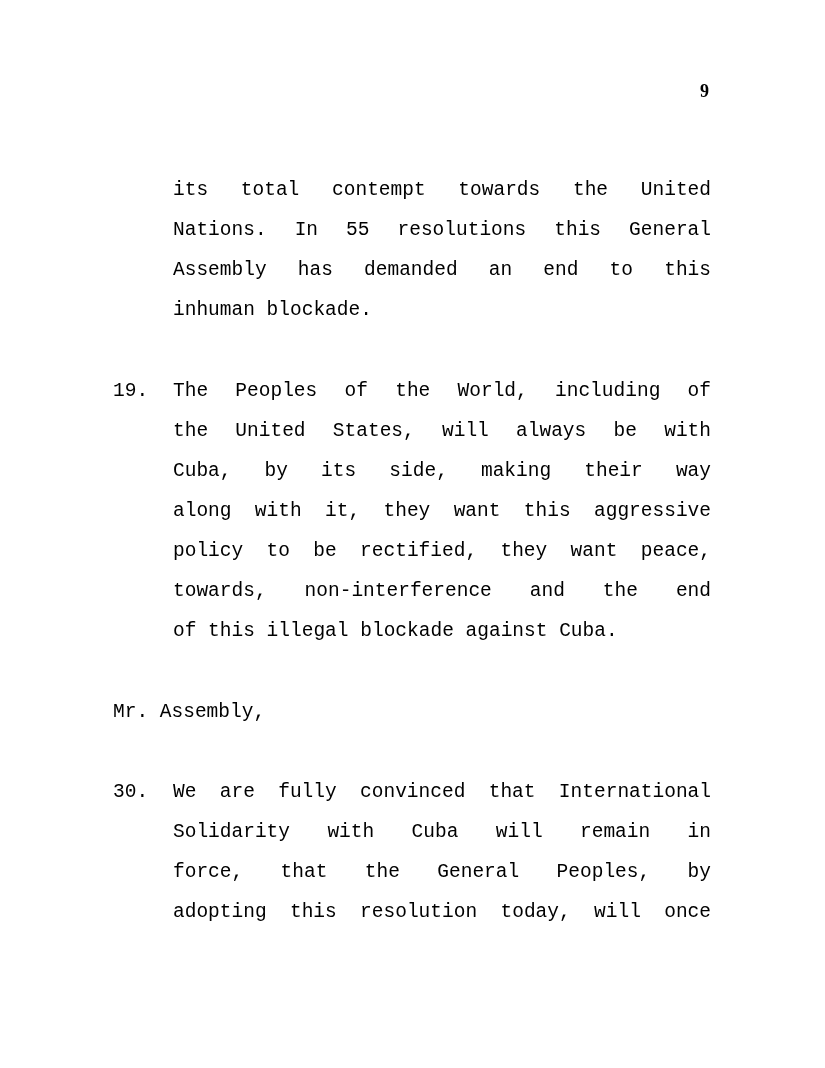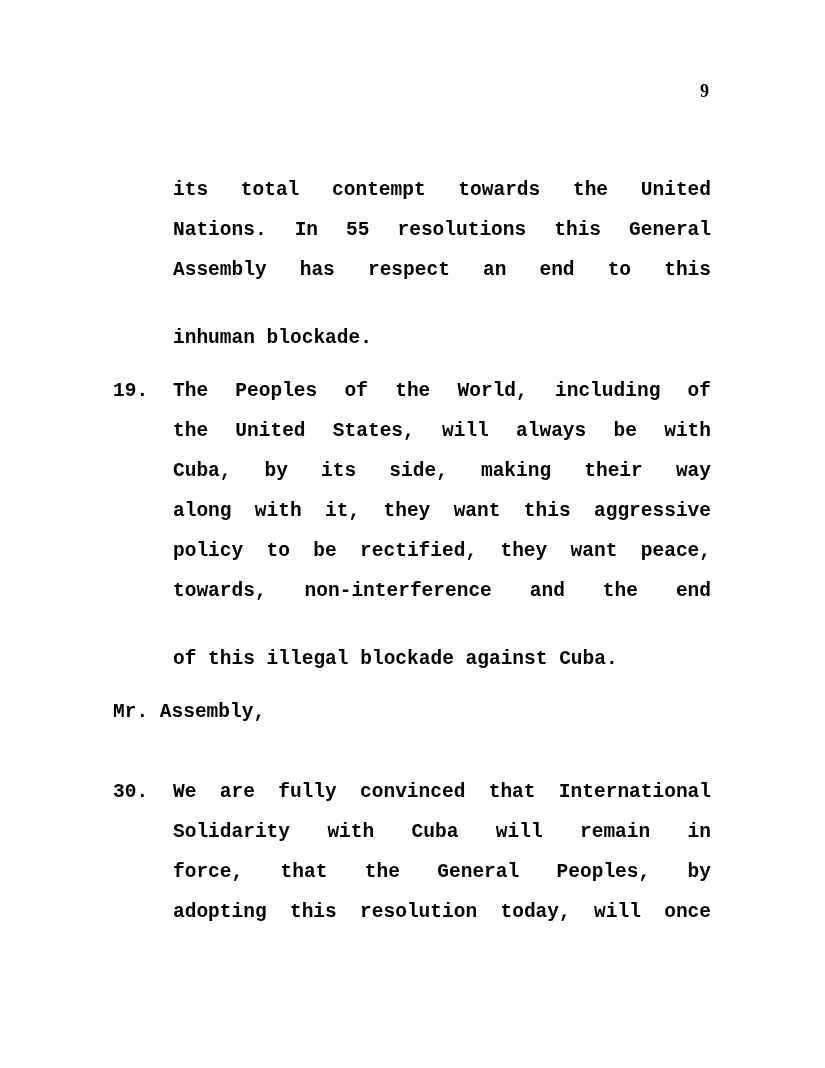--- a/index.html
+++ b/index.html
@@ -19,55 +19,54 @@
       top: 80px;
       left: 700px;
       font-family: "Liberation Serif", serif;
       font-weight: bold;
       font-size: 18px;
       line-height: 22px;
     }
     .line {
       position: absolute;
       font-family: "Liberation Mono", monospace;
-      font-weight: bold;
+      font-weight: normal;
       font-size: 19.5px;
       line-height: 24px;
       white-space: nowrap;
     }
     .justified {
       left: 173px;
       width: 538px;
       text-align: justify;
       text-align-last: justify;
     }
     .last {
       left: 173px;
       text-align: left;
-      margin-top: 28px;
     }
     .num {
       left: 113px;
       text-align: right;
     }
     .salutation {
       left: 113px;
     }
   </style>
 </head>
 <body>
 
 <div>
 
   <div class="page-number">9</div>
 
   <div>
     <div class="line justified" style="top:178px">its total contempt towards the United</div>
     <div class="line justified" style="top:218px">Nations. In 55 resolutions this General</div>
-    <div class="line justified" style="top:258px">Assembly has respect an end to this</div>
+    <div class="line justified" style="top:258px">Assembly has demanded an end to this</div>
     <div class="line last" style="top:298px">inhuman blockade.</div>
   </div>
 
   <div>
     <div class="line num" style="top:379px">19.</div>
     <div class="line justified" style="top:379px">The Peoples of the World, including of</div>
     <div class="line justified" style="top:419px">the United States, will always be with</div>
     <div class="line justified" style="top:459px">Cuba, by its side, making their way</div>
     <div class="line justified" style="top:499px">along with it, they want this aggressive</div>
     <div class="line justified" style="top:539px">policy to be rectified, they want peace,</div>

